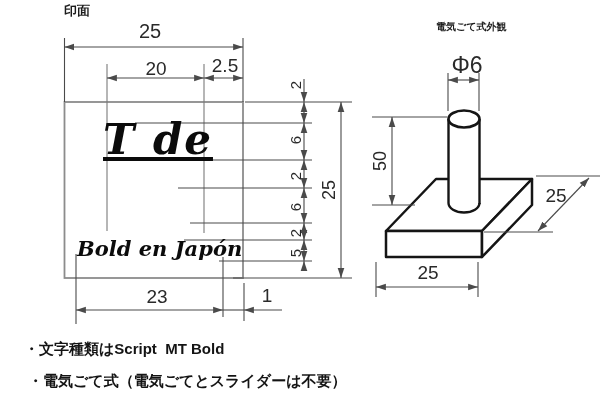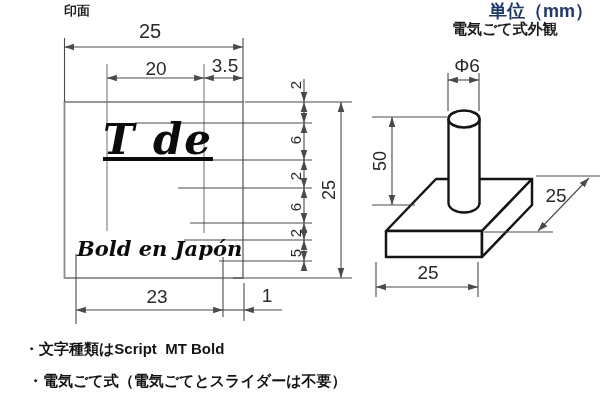--- a/index.html
+++ b/index.html
@@ -90,39 +90,38 @@
         <line x1="468" y1="232" x2="537" y2="232"></line>
         <line x1="522" y1="231" x2="573" y2="178" marker-start="url(#arr)" marker-end="url(#arr)"></line>
         <line x1="360" y1="262" x2="360" y2="297"></line>
         <line x1="462" y1="262" x2="462" y2="297"></line>
         <line x1="360" y1="287" x2="462" y2="287" marker-start="url(#arr)" marker-end="url(#arr)"></line>
       </g>
     </g>
   </svg>
 
   <div class="title-jp" style="left:48px;top:4px;font-size:13px;">印面</div>
-  <div class="title-jp" style="left:473px;top:2px;font-size:18px;color:#1f3864;">単位（mm）</div>
-  <div class="title-jp" style="left:436px;top:21px;font-size:15px;">電気ごて式外観</div>
+  <div class="title-jp" style="left:420px;top:21px;font-size:10px;">電気ごて式外観</div>
 
   <div class="script" style="left:87px;top:119px;font-size:42px;letter-spacing:2px;text-decoration:underline;">T de</div>
   <div class="script" style="left:61px;top:238px;font-size:21px;">Bold en Japón</div>
 
   <div class="lbl" style="left:134px;top:31px;font-size:20px;">25</div>
   <div class="lbl" style="left:140px;top:68px;font-size:19px;">20</div>
-  <div class="lbl" style="left:209px;top:65px;font-size:19px;">3.5</div>
+  <div class="lbl" style="left:209px;top:65px;font-size:19px;">2.5</div>
   <div class="lbl rot" style="left:279px;top:85px;font-size:15px;">2</div>
   <div class="lbl rot" style="left:279px;top:140px;font-size:15px;">6</div>
   <div class="lbl rot" style="left:279px;top:176px;font-size:15px;">2</div>
   <div class="lbl rot" style="left:279px;top:207px;font-size:15px;">6</div>
   <div class="lbl rot" style="left:279px;top:233px;font-size:15px;">2</div>
   <div class="lbl rot" style="left:279px;top:253px;font-size:15px;">5</div>
   <div class="lbl rot" style="left:313px;top:190px;font-size:18px;">25</div>
   <div class="lbl" style="left:141px;top:296px;font-size:19px;">23</div>
   <div class="lbl" style="left:251px;top:295px;font-size:19px;">1</div>
 
-  <div class="lbl" style="left:451px;top:65px;font-size:19px;">Φ6</div>
+  <div class="lbl" style="left:451px;top:65px;font-size:23px;">Φ6</div>
   <div class="lbl rot" style="left:364px;top:161px;font-size:18px;">50</div>
   <div class="lbl" style="left:540px;top:195px;font-size:19px;">25</div>
   <div class="lbl" style="left:412px;top:272px;font-size:19px;">25</div>
 
   <div class="note" style="left:8px;top:340px;text-align:right;">・文字種類はScript  MT Bold</div>
   <div class="note" style="left:12px;top:372px;">・電気ごて式（電気ごてとスライダーは不要）</div>
 </div>
 
 </body></html>

